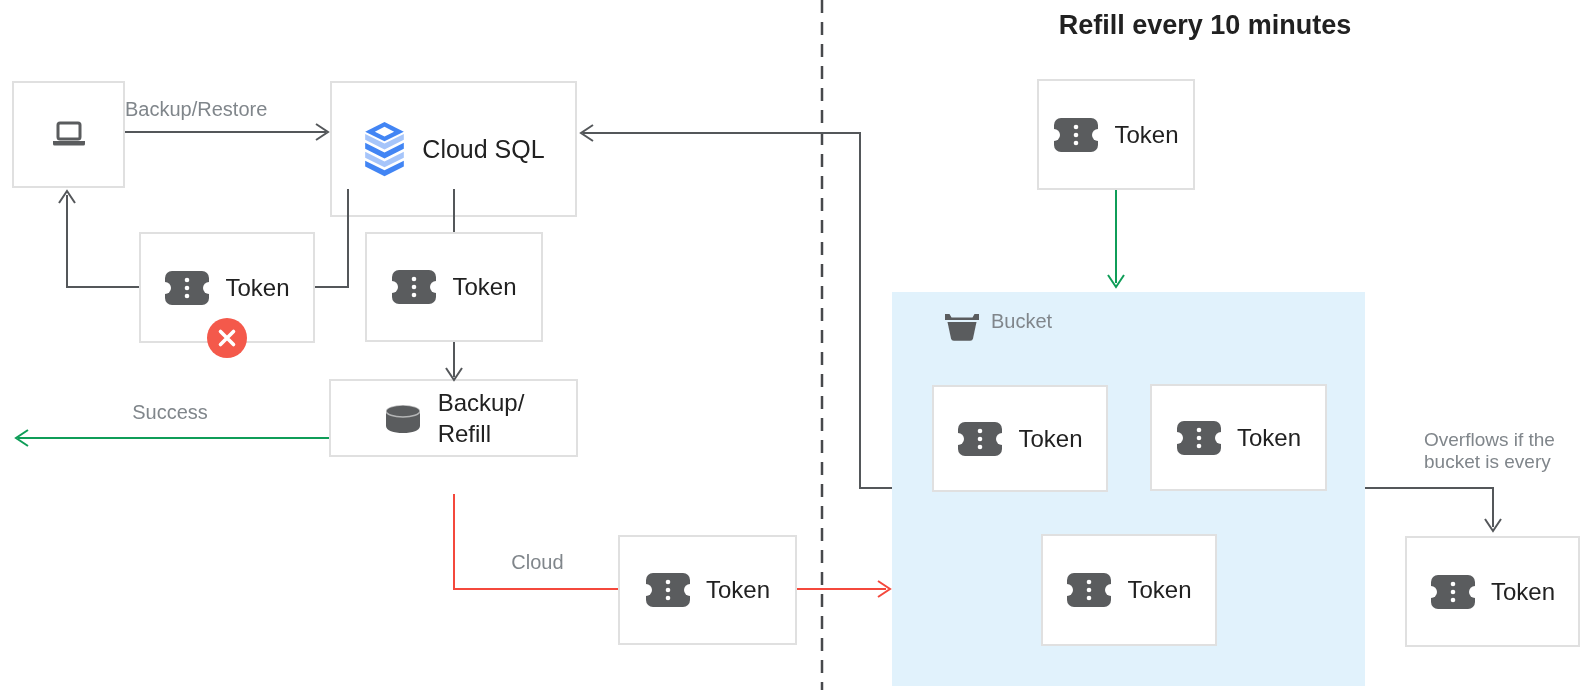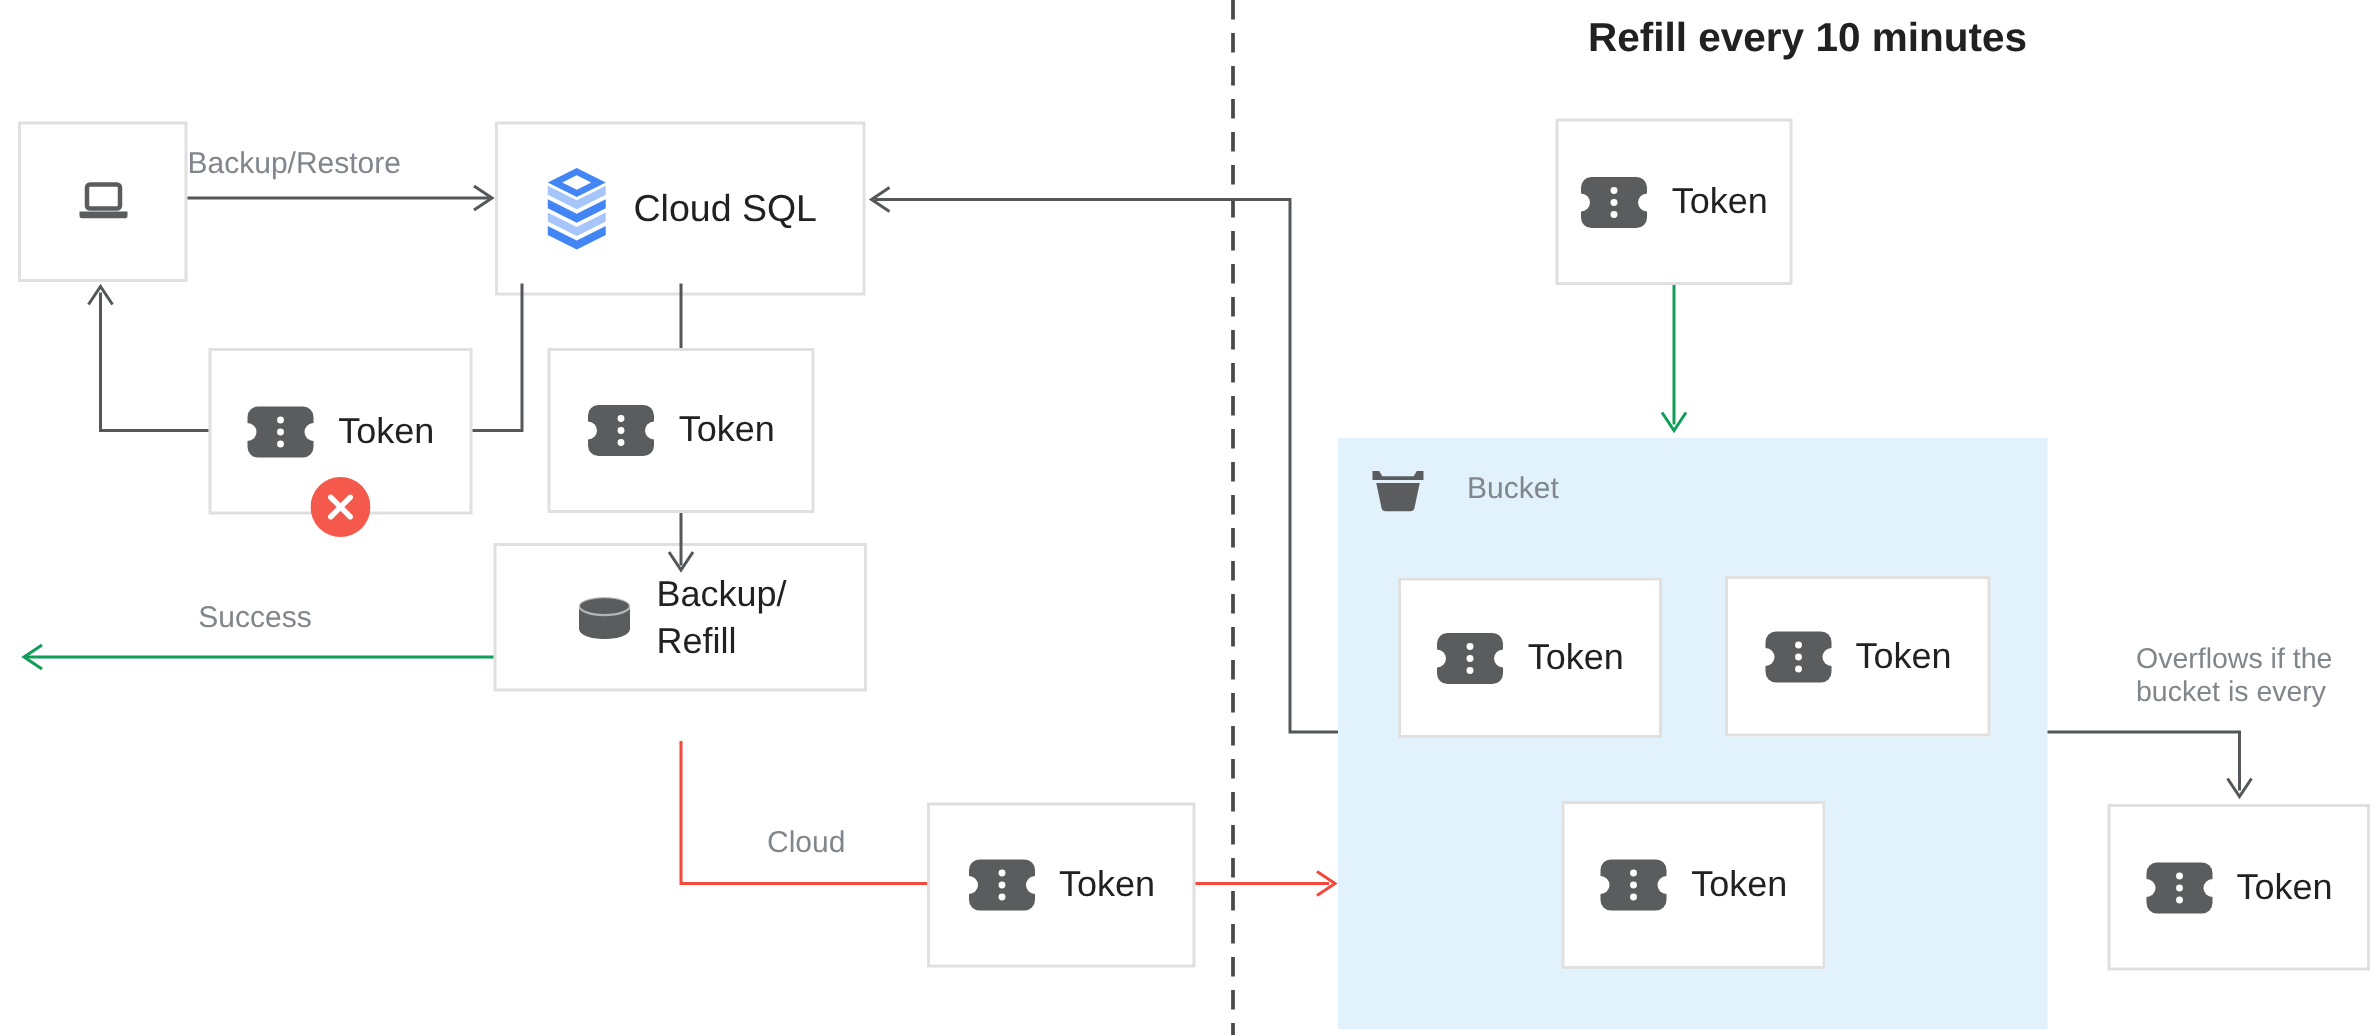--- a/index.html
+++ b/index.html
@@ -16,34 +16,34 @@
     --cloud-sql-blue:#4285f4;
     --cloud-sql-blue-light:#a6c5fa;
   }
   *{margin:0;padding:0;box-sizing:border-box}
   html,body{background:#fff}
   body{font-family:"Liberation Sans",sans-serif;}
   .canvas{position:relative;width:1582px;height:690px;background:#fff;overflow:hidden}
 
   .bucket{position:absolute;left:892px;top:292px;width:473px;height:394px;
           background:var(--bucket-fill);z-index:1}
-  .bucket-label{position:absolute;left:914px;top:310px;display:flex;align-items:center;gap:28px;z-index:2}
+  .bucket-label{position:absolute;left:944px;top:310px;display:flex;align-items:flex-start;gap:11px;z-index:2}
   .bucket-label .txt{font-size:20px;color:var(--label-gray)}
 
   .node{position:absolute;background:#fff;border:2px solid var(--box-border);
         display:flex;align-items:center;justify-content:center;gap:15px;z-index:2}
   .node .label{font-size:24px;color:var(--text-dark);white-space:nowrap}
   .node.cloudsql .label{font-size:25px}
   .node.backup .label{font-size:24px;line-height:31px;text-align:left}
 
   .n-client{left:12px;top:81px;width:113px;height:107px}
-  .n-cloudsql{left:330px;top:81px;width:247px;height:116px}
+  .n-cloudsql{left:330px;top:81px;width:247px;height:136px}
   .n-token-expired{left:139px;top:232px;width:176px;height:111px}
   .n-token-queued{left:365px;top:232px;width:178px;height:110px}
-  .n-backup{left:329px;top:362px;width:249px;height:99px}
+  .n-backup{left:329px;top:379px;width:249px;height:78px}
   .n-token-failed{left:618px;top:535px;width:179px;height:110px}
   .n-token-refill{left:1037px;top:79px;width:158px;height:111px}
   .n-bucket-token-1{left:932px;top:385px;width:176px;height:107px}
   .n-bucket-token-2{left:1150px;top:384px;width:177px;height:107px}
   .n-bucket-token-3{left:1041px;top:534px;width:176px;height:112px}
   .n-token-overflow{left:1405px;top:536px;width:175px;height:111px}
 
   .badge-x{position:absolute;left:207px;top:318px;width:40px;height:40px;z-index:4}
 
   .title{position:absolute;left:1050px;top:10px;width:310px;text-align:center;

